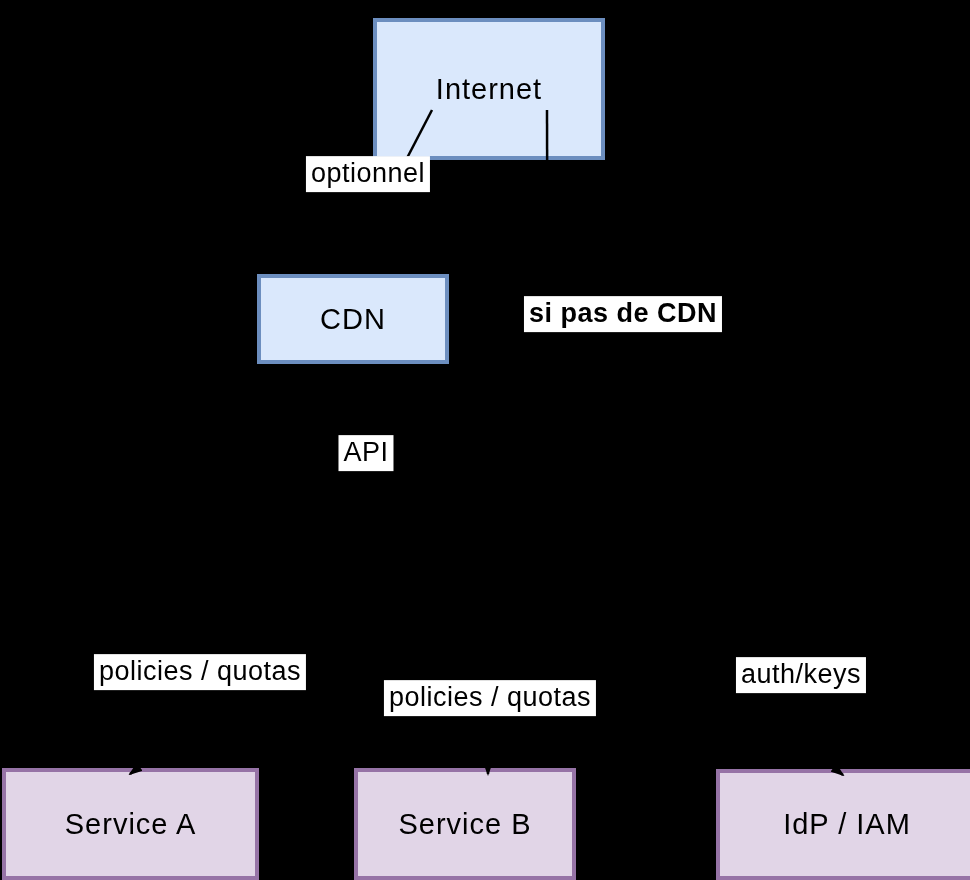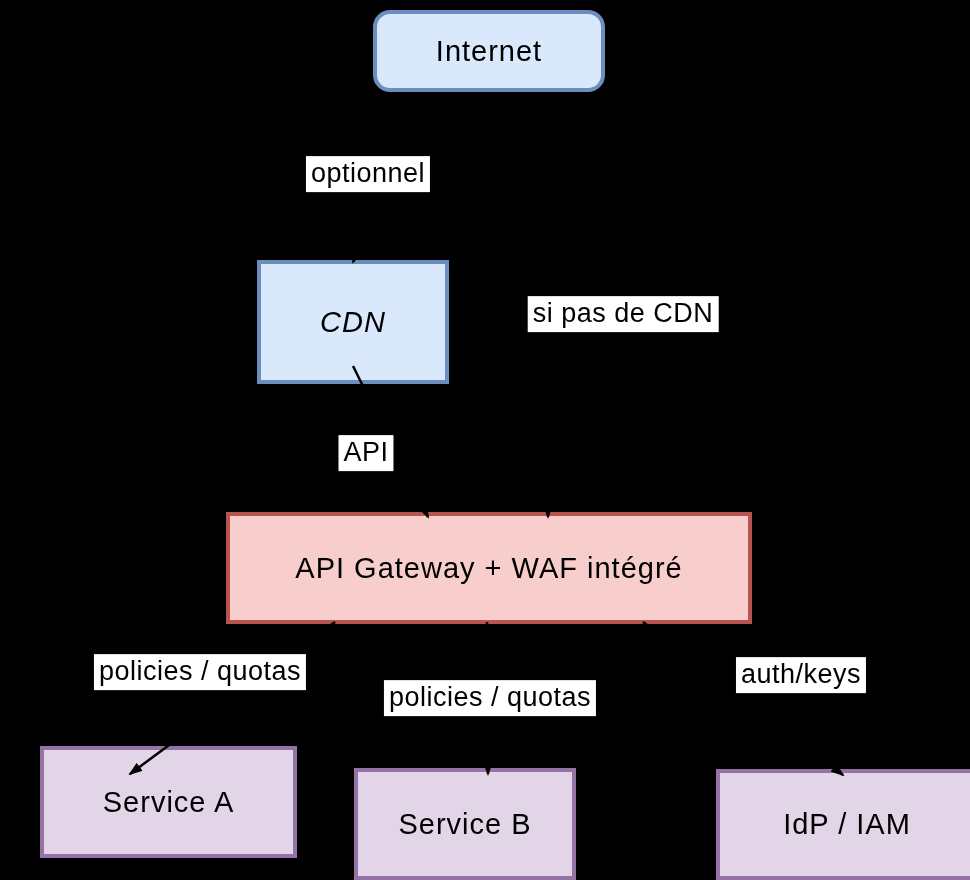--- a/index.html
+++ b/index.html
@@ -19,55 +19,52 @@
   .node{
     position:absolute;box-sizing:border-box;
     display:flex;align-items:center;justify-content:center;
     font-size:29px;letter-spacing:1px;color:var(--text);
     z-index:1;white-space:nowrap;
   }
   .node.blue  {background:var(--blue-fill);  border:4px solid var(--blue-stroke);}
   .node.pink  {background:var(--pink-fill);  border:4px solid var(--pink-stroke);}
   .node.purple{background:var(--purple-fill);border:4px solid var(--purple-stroke);}
 
-  .node.internet {left:373px;top:10px;  width:232px;height:82px;border-radius:17px;}
-  .node.cdn      {left:257px;top:260px;width:192px;height:124px;font-style:italic;}
+  .node.internet {left:373px;top:18px;  width:232px;height:142px;}
+  .node.cdn      {left:257px;top:274px;width:192px;height:90px;}
   .node.gateway  {left:226px;top:512px;width:526px;height:112px;}
-  .node.service-a{left:2px;  top:746px;width:257px;height:112px;margin-left:38px;}
+  .node.service-a{left:2px;  top:768px;width:257px;height:112px;}
   .node.service-b{left:354px;top:768px;width:222px;height:112px;}
   .node.idp      {left:716px;top:769px;width:262px;height:111px;}
 
   svg.edges{position:absolute;left:0;top:0;z-index:2;pointer-events:none;}
 
   .edge-label{
     position:absolute;z-index:3;transform:translate(-50%,-50%);
     background:var(--label-bg);color:var(--text);
     font-size:27px;letter-spacing:.5px;line-height:1.25;
     padding:1px 5px;white-space:nowrap;
   }
   .edge-label.l-optionnel {left:368px;top:174px;}
-  .edge-label.l-sipasdecdn{left:623px;top:314px;}
+  .edge-label.l-sipasdecdn{left:623px;top:314px;font-weight:bold;}
   .edge-label.l-api       {left:366px;top:453px;text-align:right;}
   .edge-label.l-policies-a{left:200px;top:672px;}
   .edge-label.l-policies-b{left:490px;top:698px;}
   .edge-label.l-authkeys  {left:801px;top:675px;}
 </style>
 </head>
 <body>
 
 <div class="stage">
 
   <div class="node blue internet">
     <span>Internet</span>
   </div>
   <div class="node blue cdn">
     <span>CDN</span>
-  </div>
-  <div class="node pink gateway">
-    <span>API Gateway + WAF intégré</span>
   </div>
   <div class="node purple service-a">
     <span>Service A</span>
   </div>
   <div class="node purple service-b">
     <span>Service B</span>
   </div>
   <div class="node purple idp">
     <span>IdP / IAM</span>
   </div>

